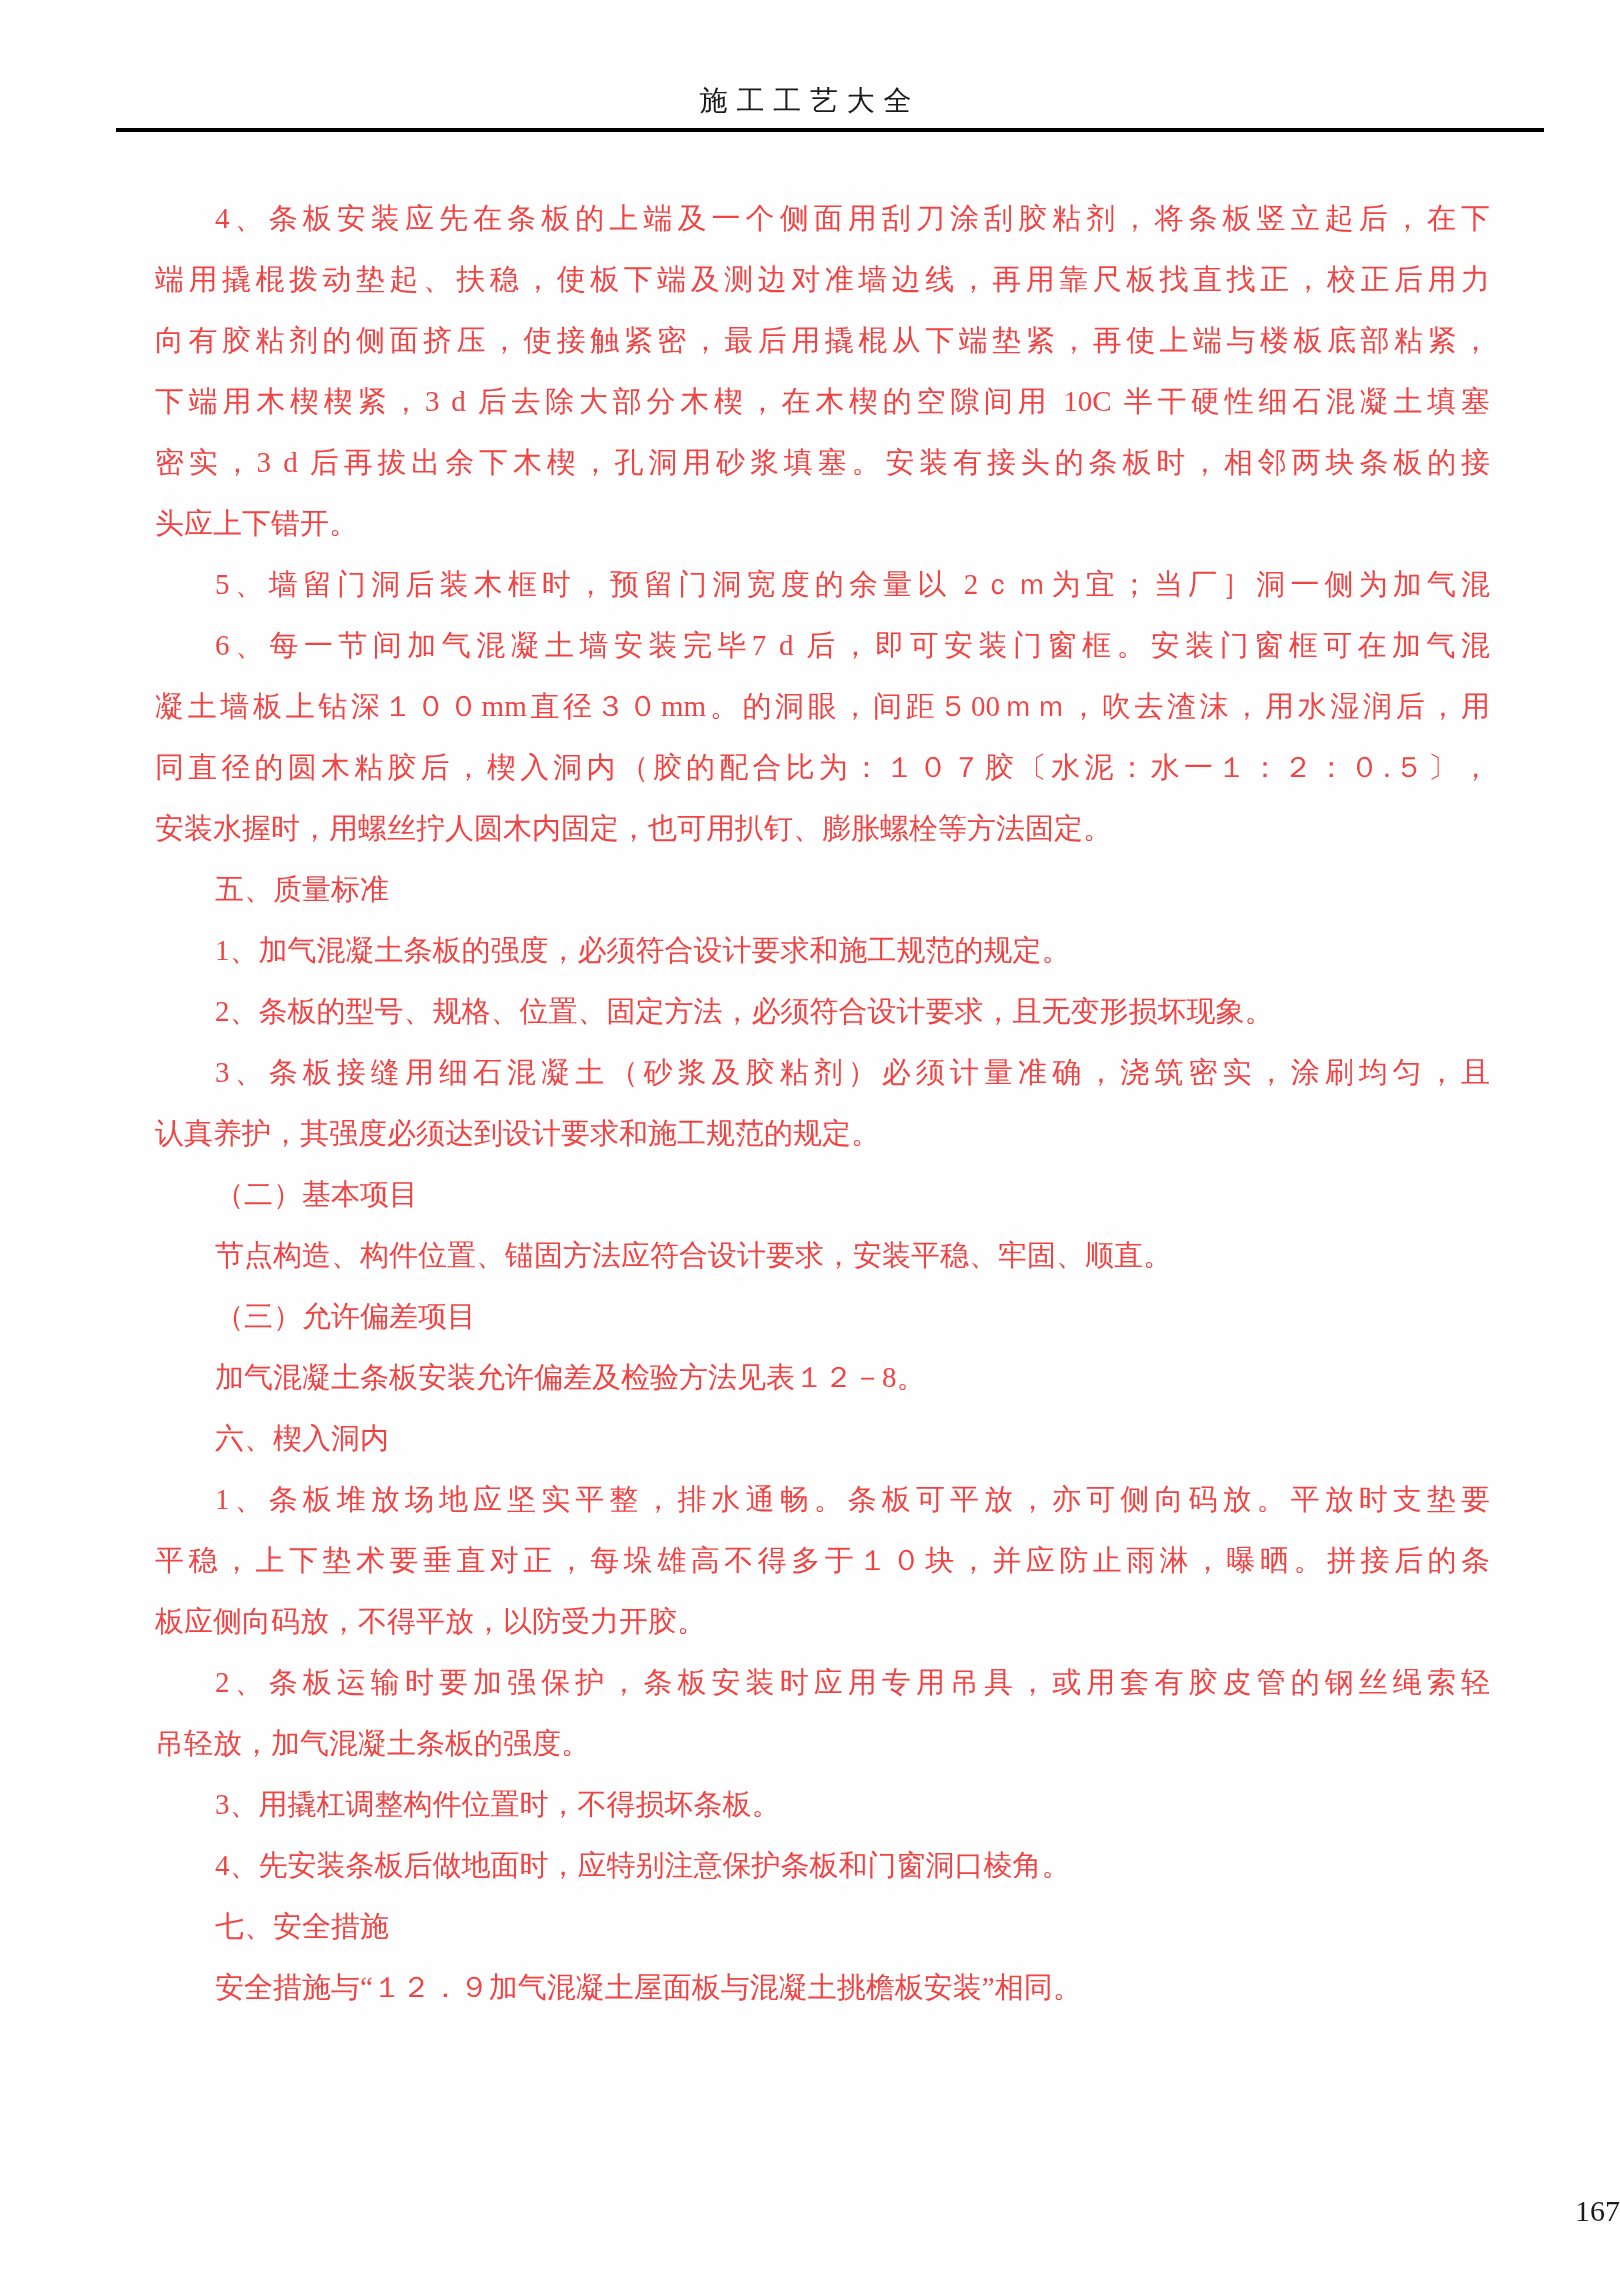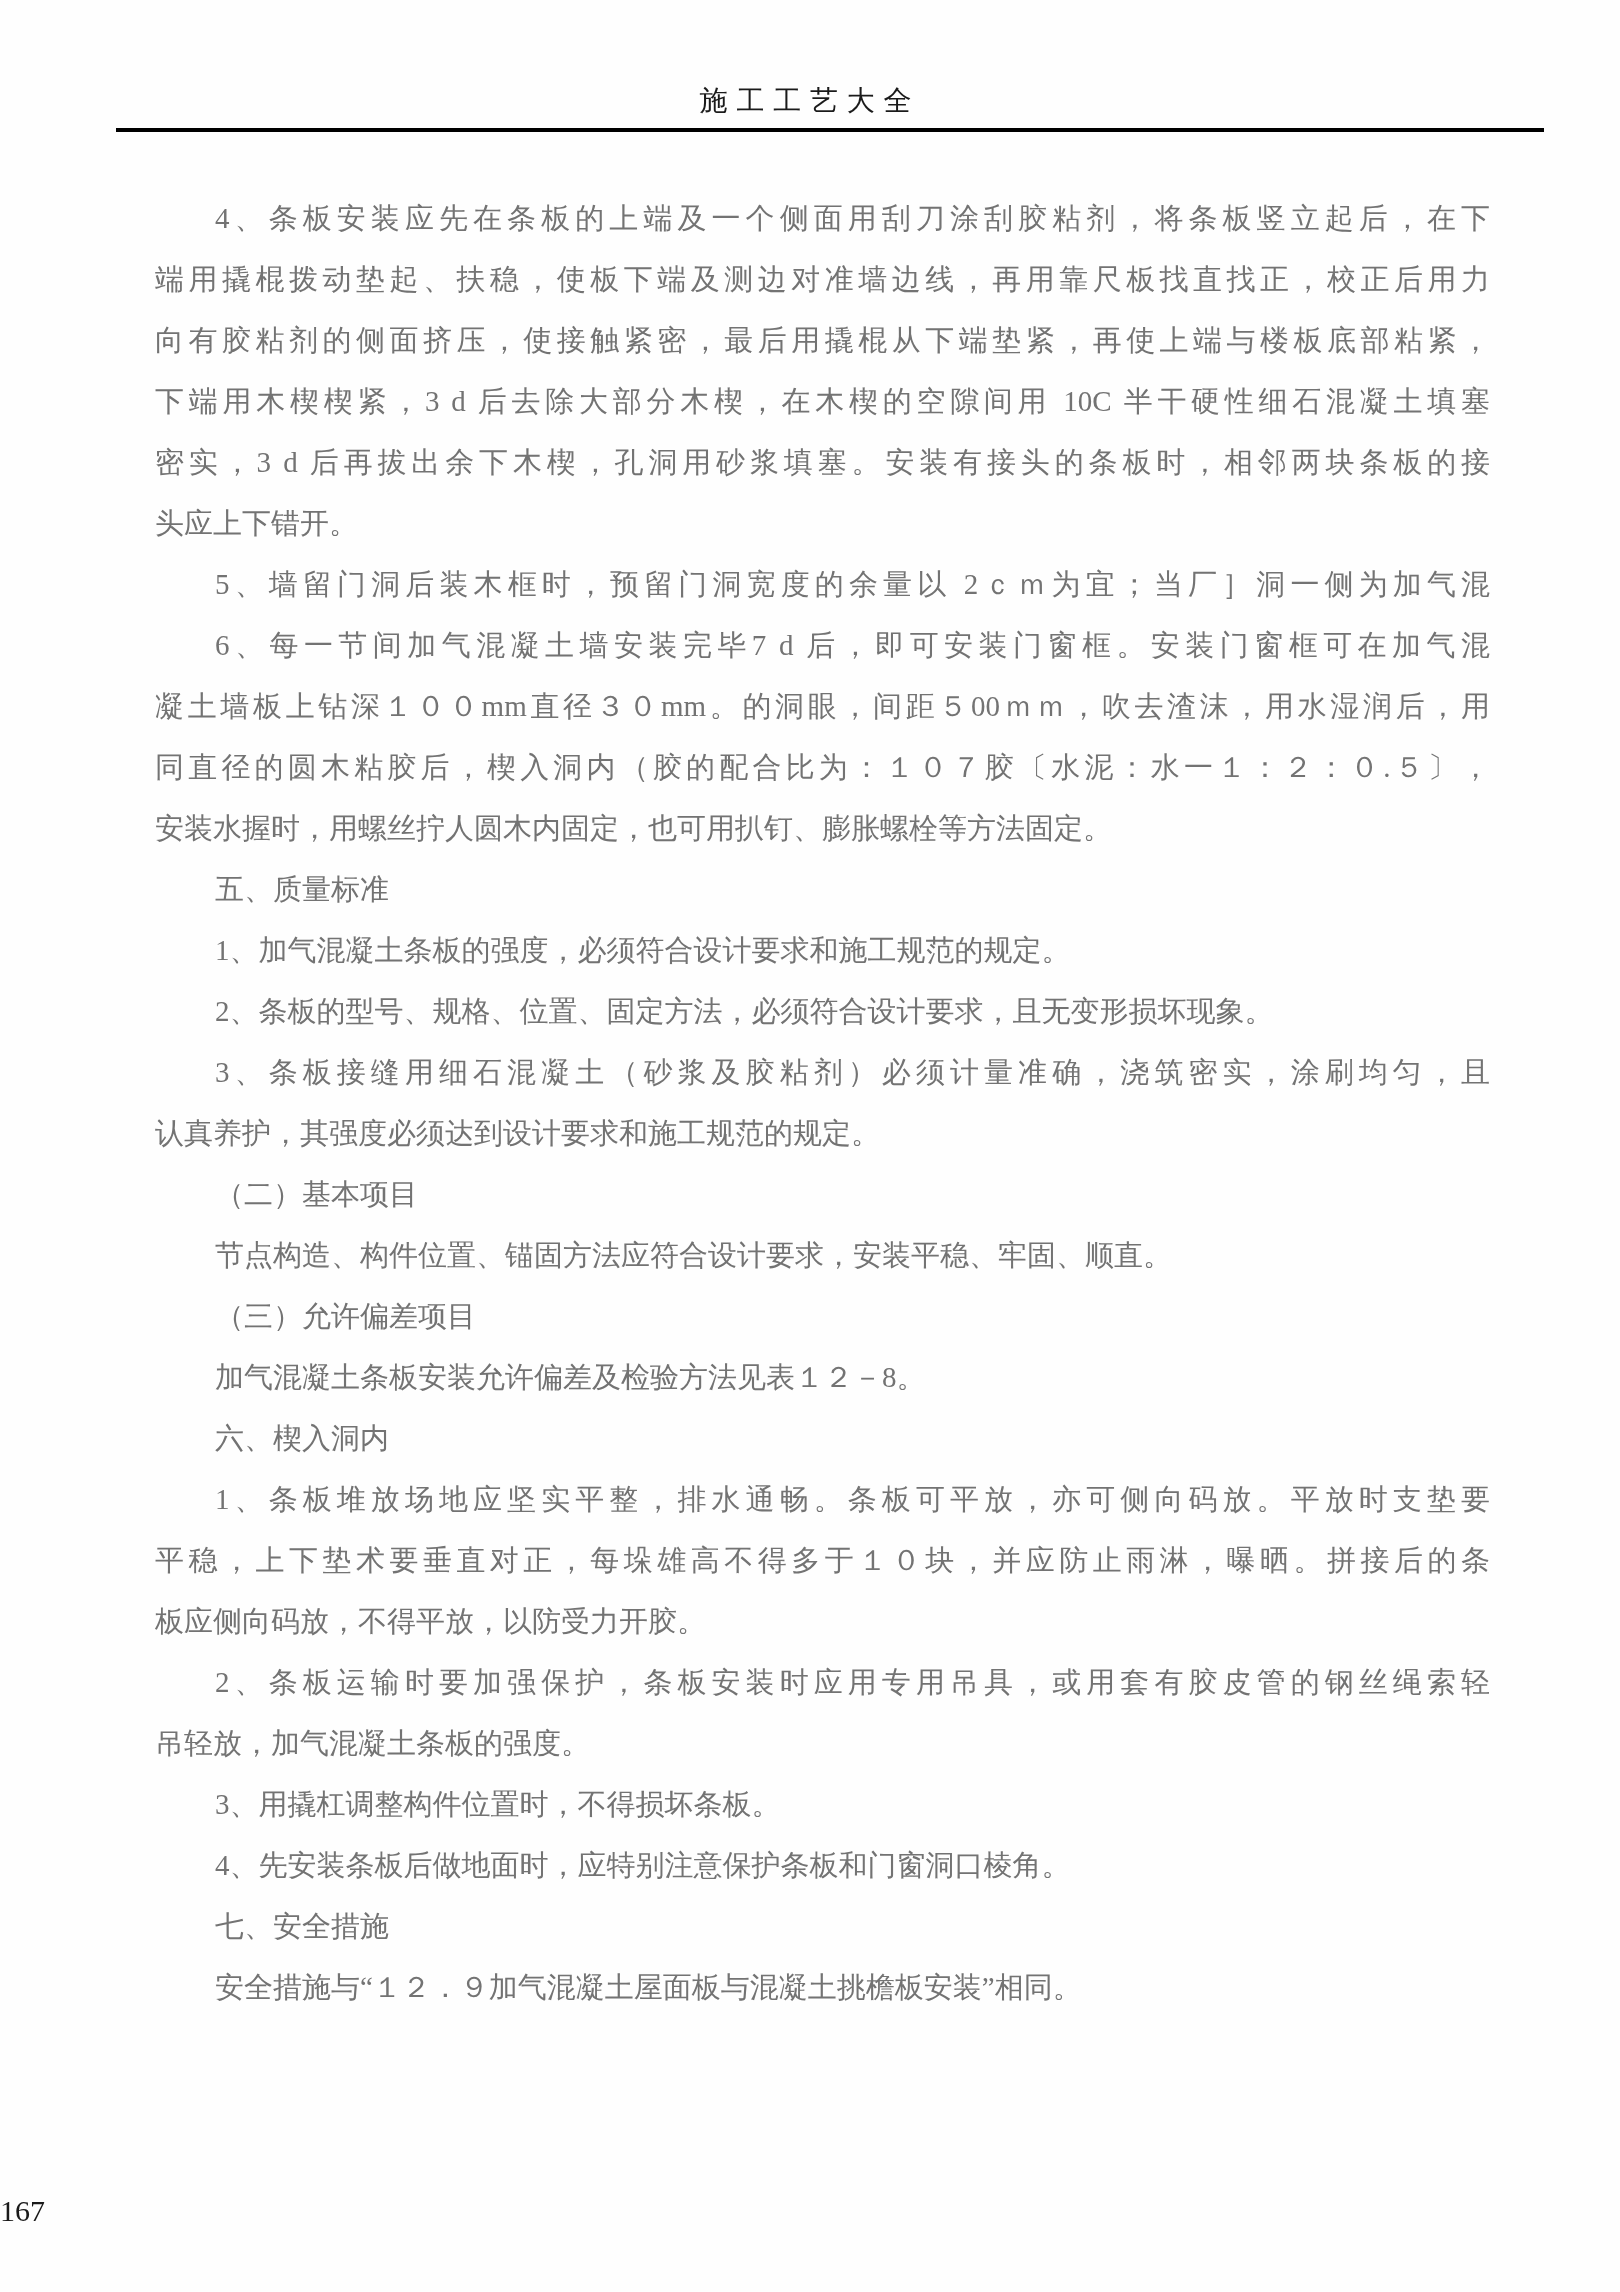--- a/index.html
+++ b/index.html
@@ -37,36 +37,36 @@
   .body-block {
     position: absolute;
     top: 188px;
     left: 155px;
     width: 1335px;
   }
   .line {
     font-size: 29px;
     height: 61px;
     line-height: 61px;
-    color: #737373;
+    color: #ef4444;
     overflow: visible;
   }
   .line.indent {
     padding-left: 60px;
   }
   .line.fill {
     text-align: justify;
     text-align-last: justify;
   }
   .footer-pagenum {
     position: absolute;
     top: 2194px;
     left: 0;
     width: 100%;
-    text-align: left;
+    text-align: right;
     font-size: 30px;
     color: #1a1a1a;
   }
 </style>
 </head>
 <body>
 
 <div class="page">
   <div class="header-title">施工工艺大全</div>
   <div class="header-rule"></div>

